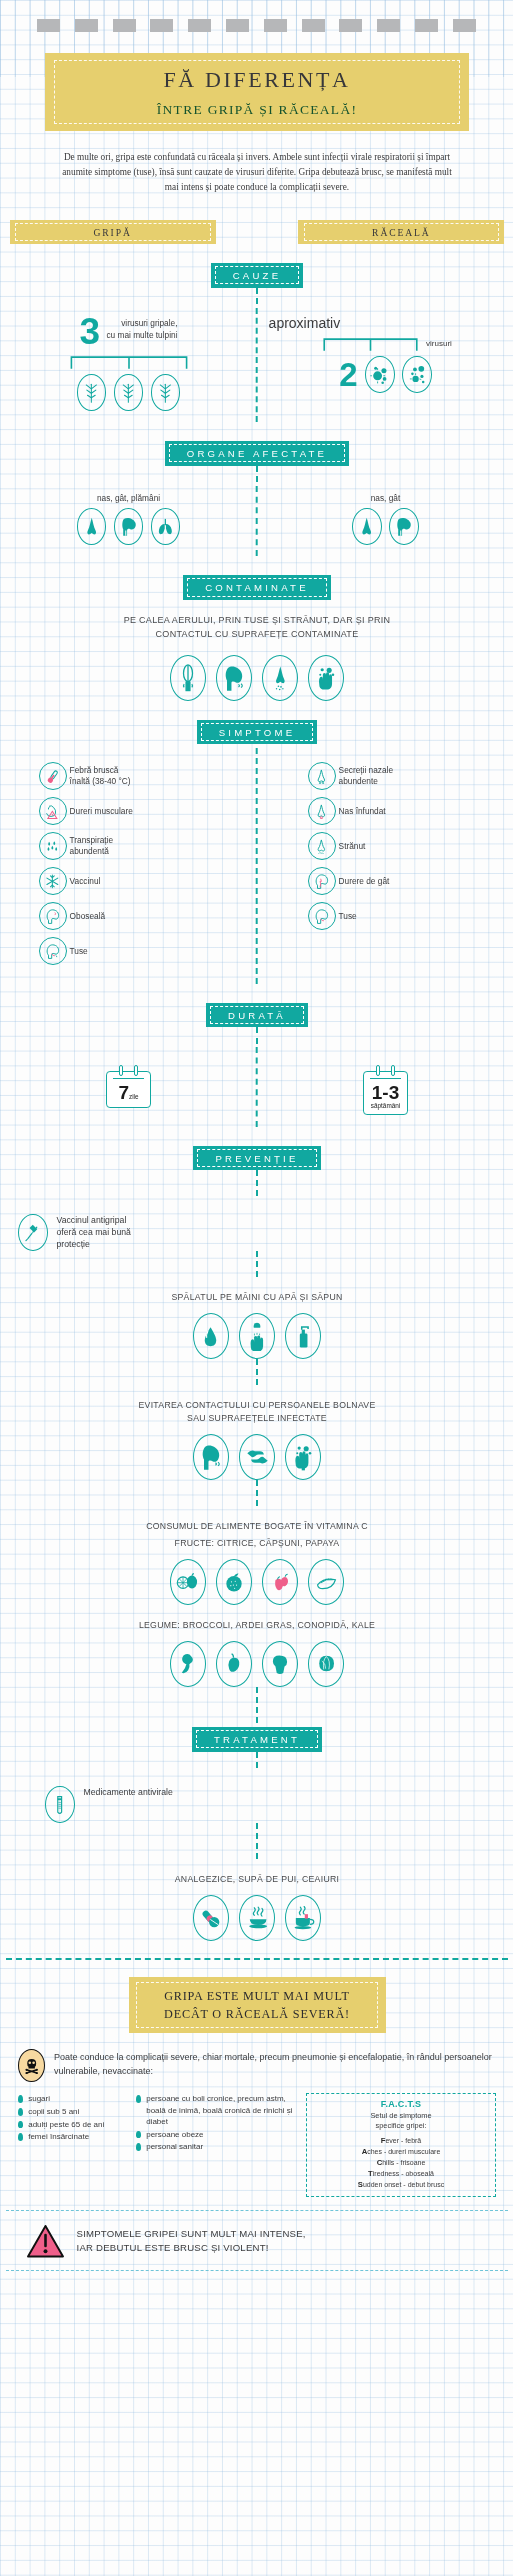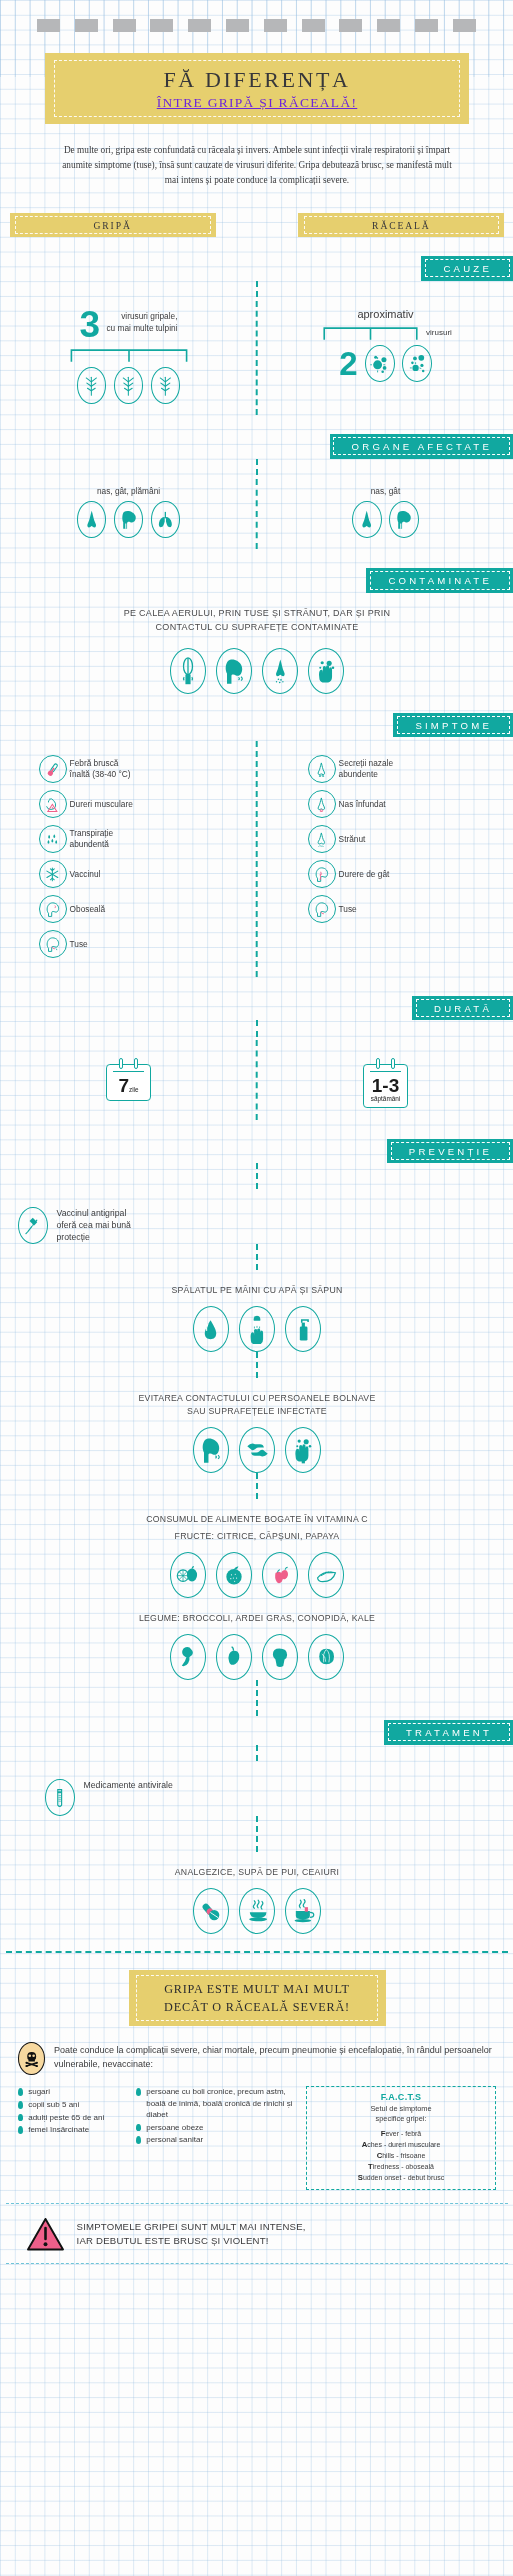--- a/index.html
+++ b/index.html
@@ -52,23 +52,22 @@
     border: 1.3px dashed #fdfaf0;
     pointer-events: none;
   }
   .title-main {
     font-family: "Liberation Serif", serif;
     font-size: 22px; letter-spacing: 2.6px; color: #37373a;
     line-height: 1.15;
   }
   .title-sub {
     font-family: "Liberation Serif", serif;
-    font-size: 13.5px; letter-spacing: 1.3px; color: #6d28d9;
-    margin-top: 3px;
-    text-decoration: underline;
+    font-size: 13.5px; letter-spacing: 1.3px; color: #14532d;
+    margin-top: 10px;
   }
 
   
   .intro {
     margin: 19px auto 0 auto;
     width: 398px;
     text-align: center;
     font-size: 9.3px;
     line-height: 1.62;
     color: #3b3b3d;
@@ -87,21 +86,21 @@
   .compare-head::after {
     content: ""; position: absolute; left: 5.1px; right: 5.1px; top: 3.2px; bottom: 3.2px;
     border: 1.3px dashed #fdfaf0;
   }
   .compare-head span {
     font-family: "Liberation Serif", serif;
     font-size: 9.6px; letter-spacing: 1.9px; color: #37373a;
   }
 
   
-  .sec-label-wrap { text-align: right; margin-top: 19px; }
+  .sec-label-wrap { text-align: center; margin-top: 19px; }
   .sec-label {
     display: inline-block; background: #11a8a0; color: #ffffff;
     padding: 7px 22px 6.4px 22px; position: relative;
     font-size: 9.6px; letter-spacing: 3.2px;
     font-family: "Liberation Sans", sans-serif;
   }
   .sec-label::after {
     content: ""; position: absolute; left: 3.9px; right: 3.9px; top: 3.2px; bottom: 3.2px;
     border: 1.3px dashed #ffffff;
   }
@@ -127,21 +126,21 @@
   }
   .col { width: 50%; padding: 6.4px 11.6px 11.6px 11.6px; }
 
   
   .cause-row { display: flex; align-items: flex-start; justify-content: center; gap: 6.4px; }
   .big-num {
     font-size: 37px; font-weight: bold; color: #11a8a0; line-height: 0.9;
     font-family: "Liberation Sans", sans-serif;
   }
   .cause-txt { font-size: 8.3px; line-height: 1.35; color: #3b3b3d; padding-top: 3.9px; text-align: right; }
-  .approx-txt { font-size: 11px; color: #3b3b3d; text-align: center; }
+  .approx-txt { font-size: 14px; color: #3b3b3d; }
   .bracket-svg { display: block; margin: 3.9px auto 0 auto; }
   .icon-row { display: flex; justify-content: center; align-items: center; gap: 7.7px; margin-top: 3.9px; }
   .oval {
     width: 29.5px; height: 37px; border: 1.6px solid #11a8a0;
     border-radius: 50%; display: flex; align-items: center; justify-content: center;
     background: transparent;
   }
   .oval svg, .circ svg { display: block; }
   .circ {
     width: 28px; height: 28px; border: 1.3px solid #11a8a0; border-radius: 50%;

